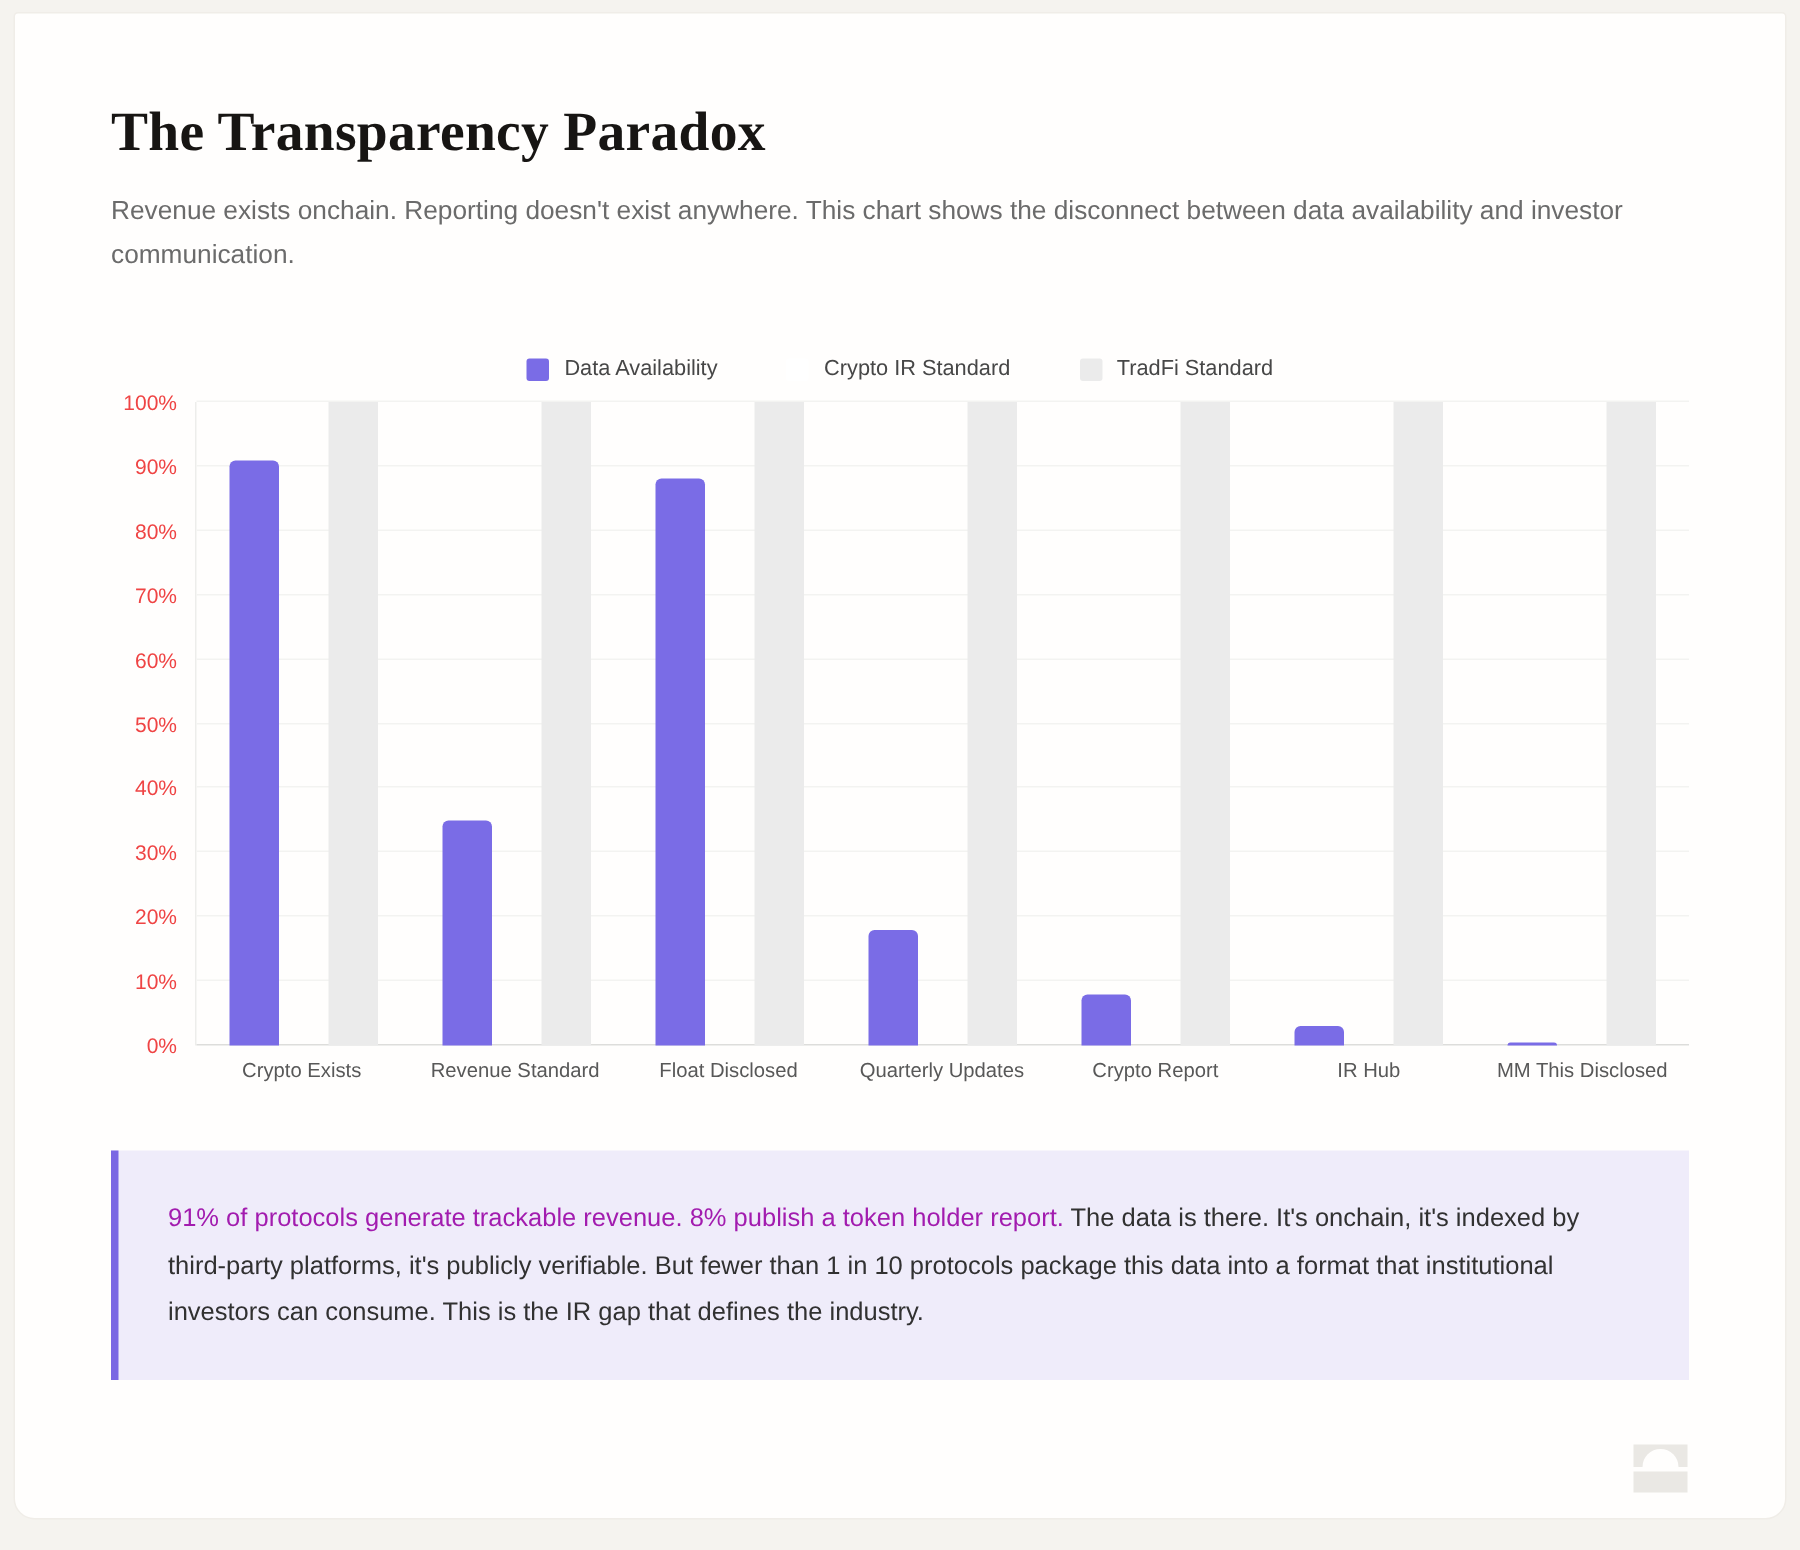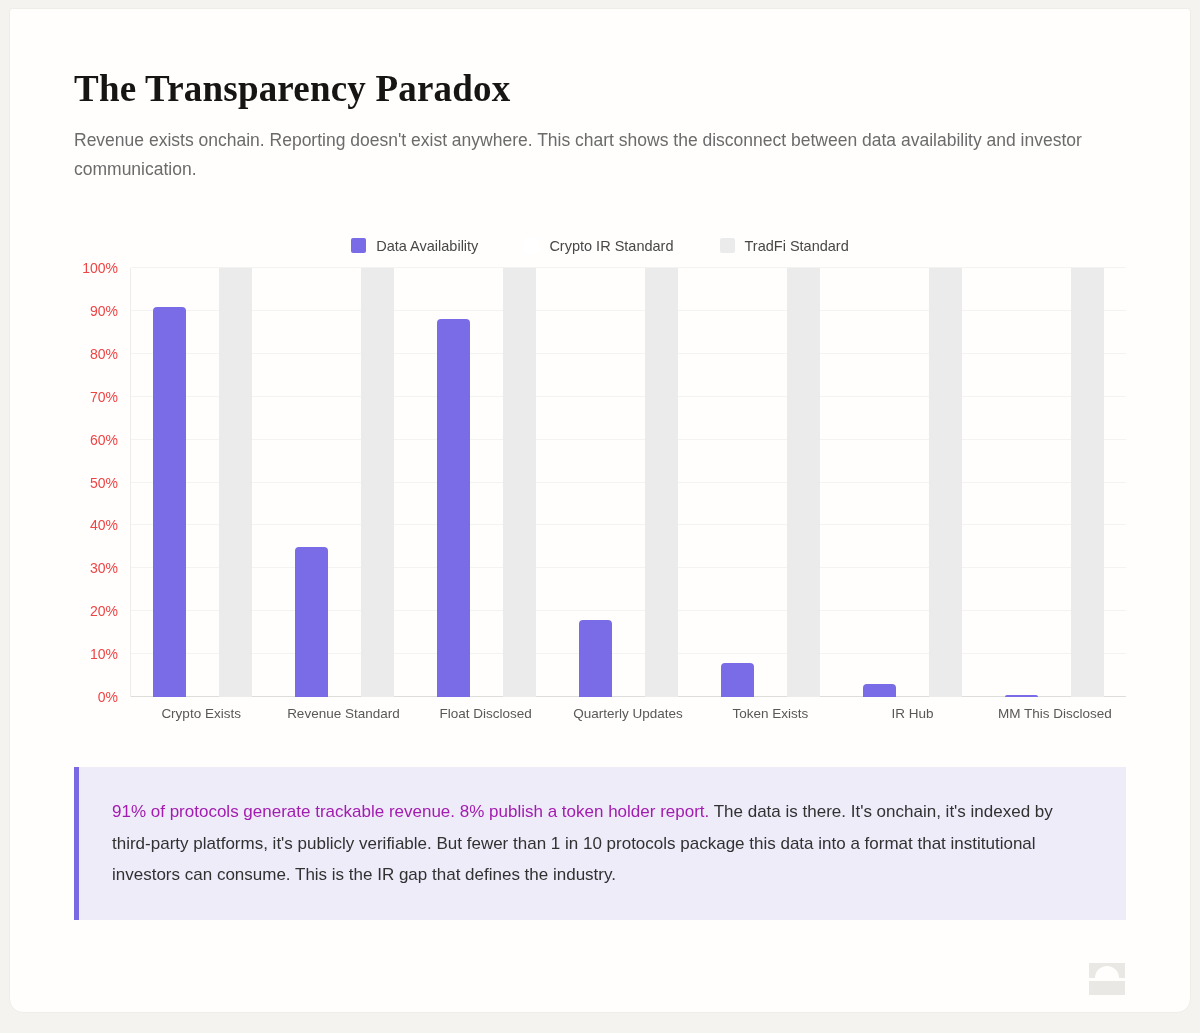--- a/index.html
+++ b/index.html
@@ -45,21 +45,21 @@
   
   .chart { margin-top:54px; }
   .legend {
     display:flex;
     justify-content:center;
     align-items:center;
     gap:46px;
     font-size:14.5px;
     color:#474747;
   }
-  .legend-item { display:flex; align-items:flex-start; gap:10px; }
+  .legend-item { display:flex; align-items:center; gap:10px; }
   .swatch { width:15px; height:15px; border-radius:2px; display:inline-block; }
   .chart-row { display:flex; margin-top:14px; }
   .y-axis { width:56px; position:relative; height:429px; }
   .y-tick {
     position:absolute;
     right:12px;
     transform:translateY(50%);
     font-size:14px;
     color:#ef4444;
     white-space:nowrap;
@@ -211,21 +211,21 @@
               <div class="bar" style="height: 100%; background: rgb(235, 235, 235);"></div>
             </div>
           </div>
       </div>
     </div>
     <div class="x-labels" id="xLabels">
         <div class="x-label">Crypto Exists</div>
         <div class="x-label">Revenue Standard</div>
         <div class="x-label">Float Disclosed</div>
         <div class="x-label">Quarterly Updates</div>
-        <div class="x-label">Token Exists</div>
+        <div class="x-label">Crypto Report</div>
         <div class="x-label">IR Hub</div>
         <div class="x-label">MM This Disclosed</div>
       </div>
   </div>
 
   <div class="callout">
     <span class="hl">91% of protocols generate trackable revenue. 8% publish a token holder report.</span><span> The data is there. It's onchain, it's indexed by third-party platforms, it's publicly verifiable. But fewer than 1 in 10 protocols package this data into a format that institutional investors can consume. This is the IR gap that defines the industry.</span>
   </div>
 
   <div class="footer">

